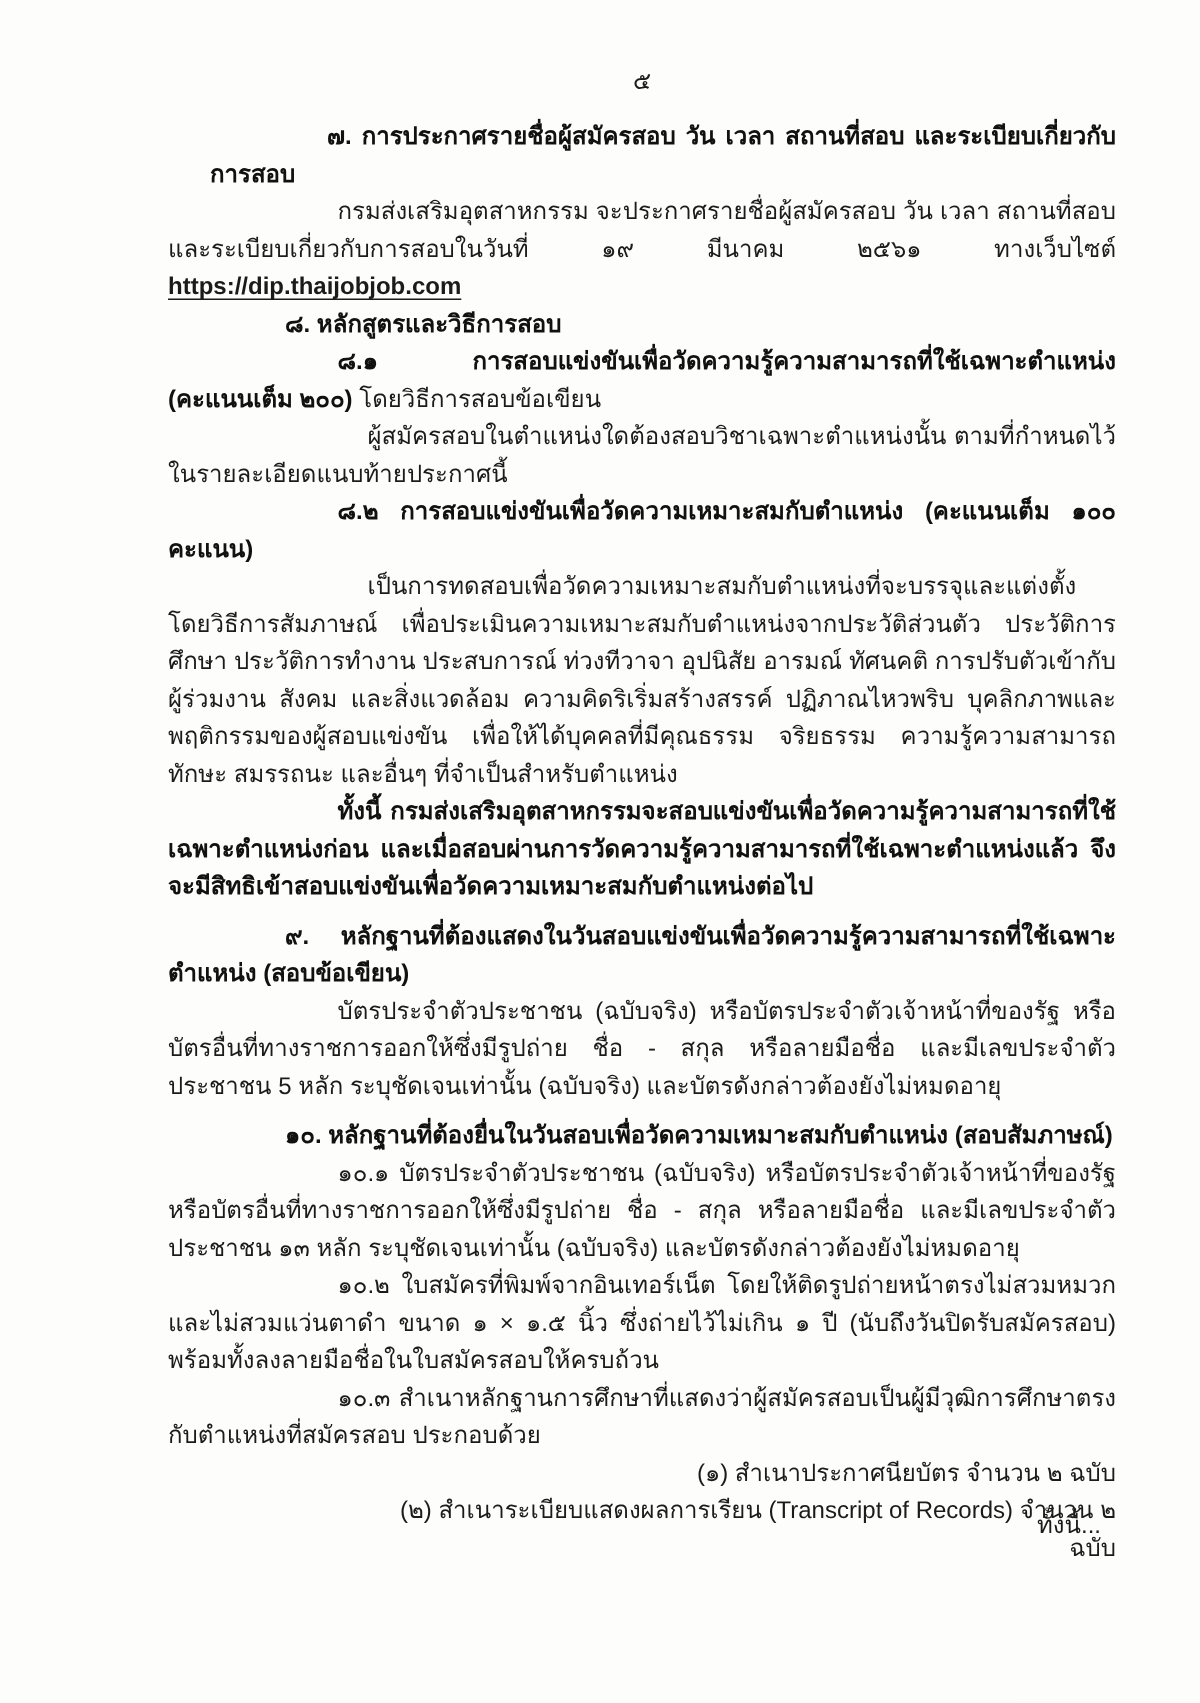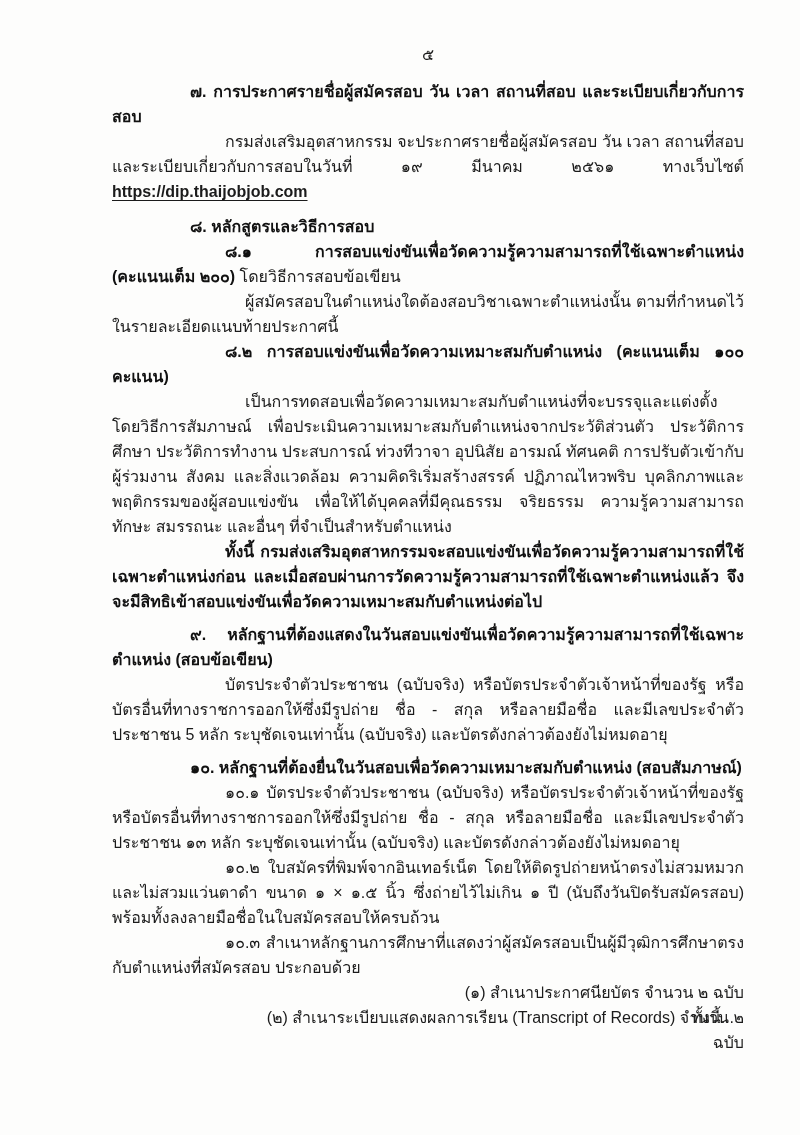--- a/index.html
+++ b/index.html
@@ -26,22 +26,22 @@
   }
   p {
     margin: 0;
     text-align: justify;
   }
   .b { font-weight: 700; color: #111; }
   .ih  { text-indent: 78px; }   
   .i1  { text-indent: 113px; }  
   .i2a { text-indent: 133px; }  
   .i2  { text-indent: 143px; text-align: right; }  
-  .gap-lg { margin-top: 12px; }
-  .gap-md { margin-top: 10px; }
+  .gap-lg { margin-top: 12px; margin-left: 28px; }
+  .gap-md { }
   .gap-sm { margin-top: 8px; }
   .url {
     text-decoration: underline;
     text-underline-offset: 3px;
     font-weight: bold;
   }
   .catchword {
     position: absolute;
     top: 1005px;
     right: 66px;

